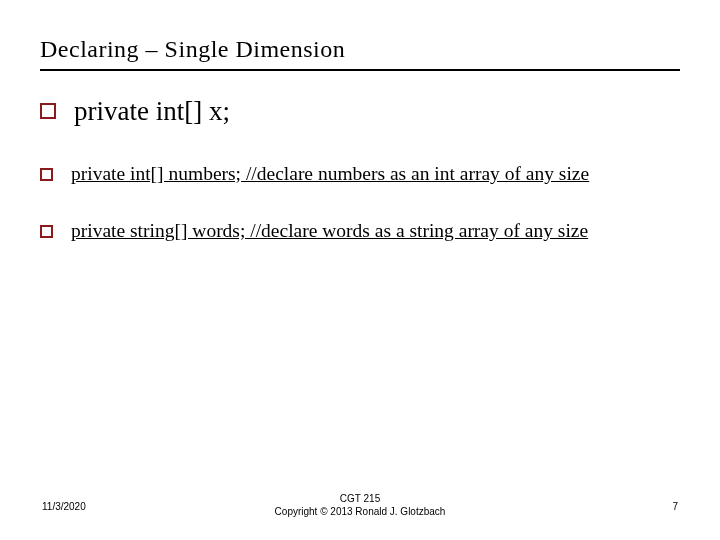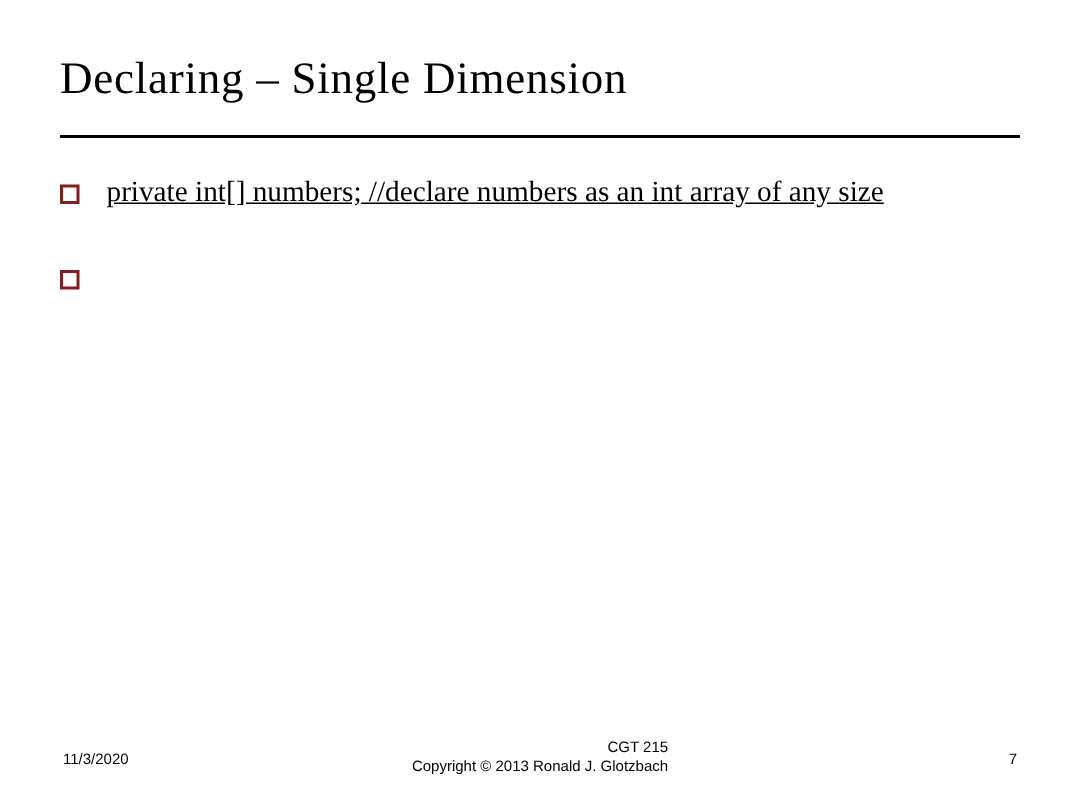--- a/index.html
+++ b/index.html
@@ -13,24 +13,24 @@
     overflow: hidden;
   }
   .slide {
     position: relative;
     width: 720px;
     height: 540px;
     box-sizing: border-box;
     padding: 36px 40px 0 40px;
   }
   .title {
-    font-size: 30px;
+    font-size: 24px;
     font-weight: 400;
     letter-spacing: 0.5px;
-    margin: 0 0 20px 0;
+    margin: 0 0 6px 0;
   }
   .rule {
     border: none;
     border-top: 2px solid #000;
     margin: 0 0 26px 0;
     width: 640px;
   }
   .bullets {
     list-style: none;
     padding: 0;
@@ -72,40 +72,45 @@
     padding: 0 42px;
     font-family: Arial, Helvetica, sans-serif;
     font-size: 10px;
     color: #000;
   }
   .footer .date { position: absolute; left: 42px; bottom: 6px; margin-top: 20px; }
   .footer .center {
     position: absolute;
     left: 50%;
     transform: translateX(-50%);
-    text-align: right;
+    text-align: center;
     line-height: 1.25;
     bottom: 0;
   }
   .footer .page { position: absolute; right: 42px; bottom: 6px; }
 </style>
 </head>
 <body>
 
 <div class="slide">
   <h1 class="title">Declaring – Single Dimension</h1>
   <hr class="rule">
 
   <ul class="bullets">
+    <li>
+      <span class="bullet-box"></span>
+      <span class="b-text">private int[] x;</span>
+    </li>
     <li class="small">
       <span class="bullet-box"></span>
       <span class="b-text">private int[] numbers;   //declare numbers as an int array of any size</span>
     </li>
     <li class="small">
       <span class="bullet-box"></span>
+      <span class="b-text">private string[] words;  //declare words as a string array of any size</span>
     </li>
   </ul>
 
   <div class="footer">
     <div class="date">11/3/2020</div>
     <div class="center">
       <div>CGT 215</div>
       <div>Copyright © 2013 Ronald J. Glotzbach</div>
     </div>
     <div class="page">7</div>

